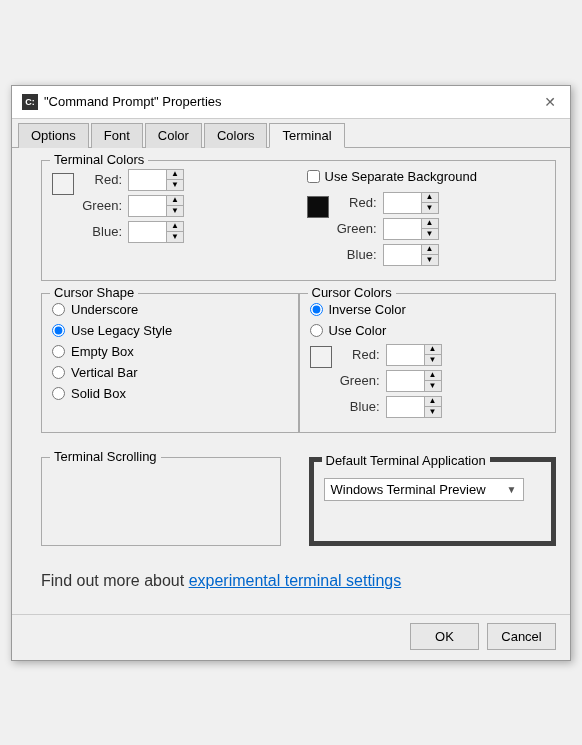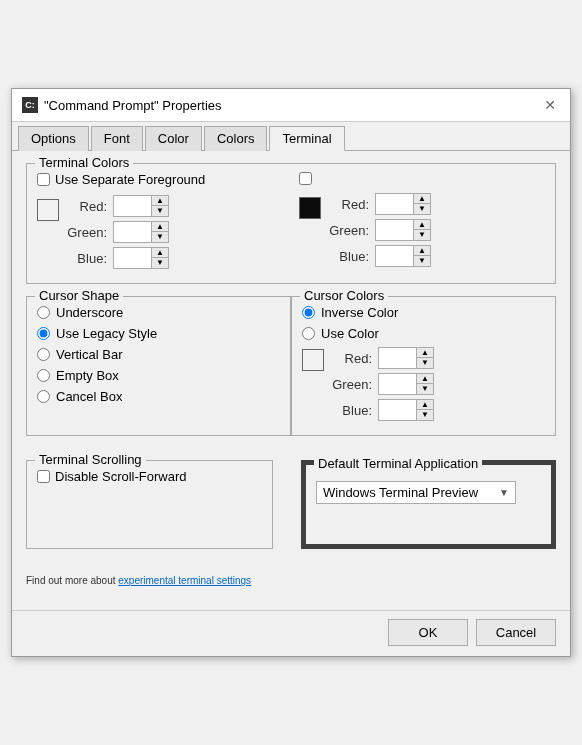--- a/index.html
+++ b/index.html
@@ -75,20 +75,21 @@
       font-size: 13px;
       margin-bottom: -1px;
     }
     .tab.active {
       background: #f0f0f0;
       border-bottom: 1px solid #f0f0f0;
       z-index: 1;
     }
     .content {
       padding: 12px 14px;
+      margin-left: 15px;
     }
     .group-box {
       border: 1px solid #aaa;
       margin-bottom: 12px;
       position: relative;
       padding: 8px 10px 10px;
     }
     .group-label {
       position: absolute;
       top: -9px;
@@ -204,39 +205,39 @@
       width: 200px;
       justify-content: space-between;
       cursor: pointer;
       font-size: 13px;
     }
     .select-arrow {
       font-size: 10px;
       color: #555;
     }
     .find-more {
-      font-size: 10px;
+      font-size: 16px;
       color: #333;
       margin-bottom: 8px;
       padding: 4px 0;
     }
     .find-more a {
       color: #0066cc;
       text-decoration: underline;
       cursor: pointer;
     }
     .btn-row {
       display: flex;
       justify-content: flex-end;
       gap: 8px;
       padding: 8px 14px 10px;
       border-top: 1px solid #ccc;
     }
     .btn {
-      width: 80px;
+      width: 69px;
       padding: 5px 0;
       border: 1px solid #aaa;
       background: #e8e8e8;
       cursor: pointer;
       font-size: 13px;
       text-align: center;
     }
   </style>
 </head>
 <body>
@@ -259,24 +260,20 @@
     <div class="tab active">Terminal</div>
   </div>
 
   <div class="content">
 
     <div class="group-box">
       <span class="group-label">Terminal Colors</span>
       <div class="two-col">
 
         <div class="col">
-          <div class="checkbox-row">
-            <input type="checkbox" style="">
-            <span>Use Separate Foreground</span>
-          </div>
           <div style="display:flex; align-items:flex-start; gap:4px;">
             <div class="color-preview" style="background:#f2f2f2; margin-top:4px;"></div>
             <div>
               <div class="spinner-row" style="padding-left:0;">
                 <span class="spinner-label">Red:</span>
                 <div class="spinner-wrap">
                   <input class="spinner-val" type="text" style="">
                   <div class="spinner-btns">
                     <button class="spinner-btn">▲</button>
                     <button class="spinner-btn">▼</button>
@@ -303,20 +300,21 @@
                   </div>
                 </div>
               </div>
             </div>
           </div>
         </div>
 
         <div class="col">
           <div class="checkbox-row">
             <input type="checkbox" style="">
+            <span>Use Separate Background</span>
           </div>
           <div style="display:flex; align-items:flex-start; gap:4px;">
             <div class="color-preview" style="background:#0c0c0c; margin-top:4px;"></div>
             <div>
               <div class="spinner-row" style="padding-left:0;">
                 <span class="spinner-label">Red:</span>
                 <div class="spinner-wrap">
                   <input class="spinner-val" type="text" style="">
                   <div class="spinner-btns">
                     <button class="spinner-btn">▲</button>
@@ -357,29 +355,29 @@
         <div class="radio-row">
           <input type="radio" name="cursor" style="">
           <span>Underscore</span>
         </div>
         <div class="radio-row">
           <input type="radio" name="cursor" checked="" style="">
           <span>Use Legacy Style</span>
         </div>
         <div class="radio-row">
           <input type="radio" name="cursor" style="">
+          <span>Empty Box</span>
+        </div>
+        <div class="radio-row">
+          <input type="radio" name="cursor" style="">
           <span>Vertical Bar</span>
         </div>
         <div class="radio-row">
           <input type="radio" name="cursor" style="">
-          <span>Empty Box</span>
-        </div>
-        <div class="radio-row">
-          <input type="radio" name="cursor" style="">
-          <span>Cancel Box</span>
+          <span>Solid Box</span>
         </div>
       </div>
 
       <div class="group-box cursor-colors-col">
         <span class="group-label">Cursor Colors</span>
         <div class="radio-row">
           <input type="radio" name="cursor_color" checked="" style="">
           <span>Inverse Color</span>
         </div>
         <div class="radio-row">
@@ -421,24 +419,20 @@
             </div>
           </div>
         </div>
       </div>
     </div>
 
     <div class="bottom-row">
 
       <div class="group-box scroll-group">
         <span class="group-label">Terminal Scrolling</span>
-        <div class="checkbox-row">
-          <input type="checkbox" style="">
-          <span>Disable Scroll-Forward</span>
-        </div>
       </div>
 
       <div class="group-box default-term-group">
         <span class="group-label">Default Terminal Application</span>
         <div class="dropdown-row">
           <div class="select-box">
             <span>Windows Terminal Preview</span>
             <span class="select-arrow">▼</span>
           </div>
         </div>

